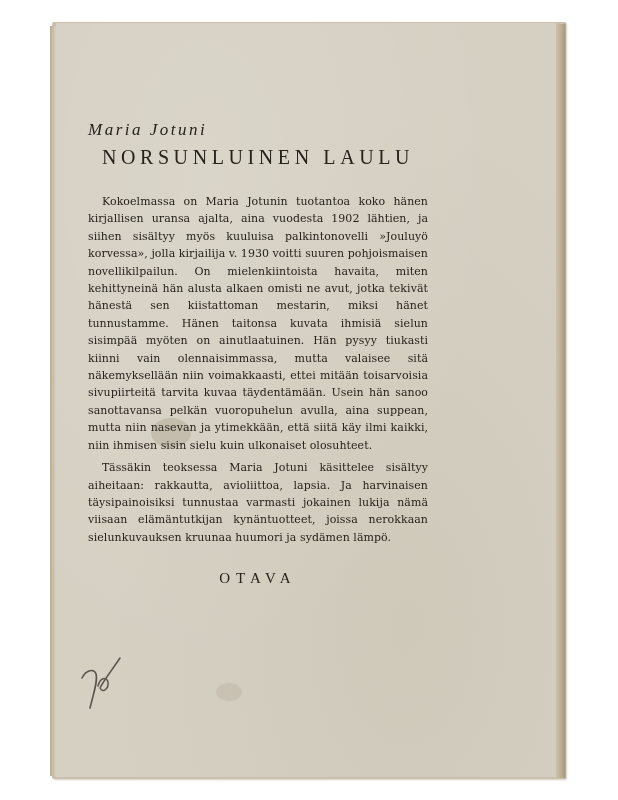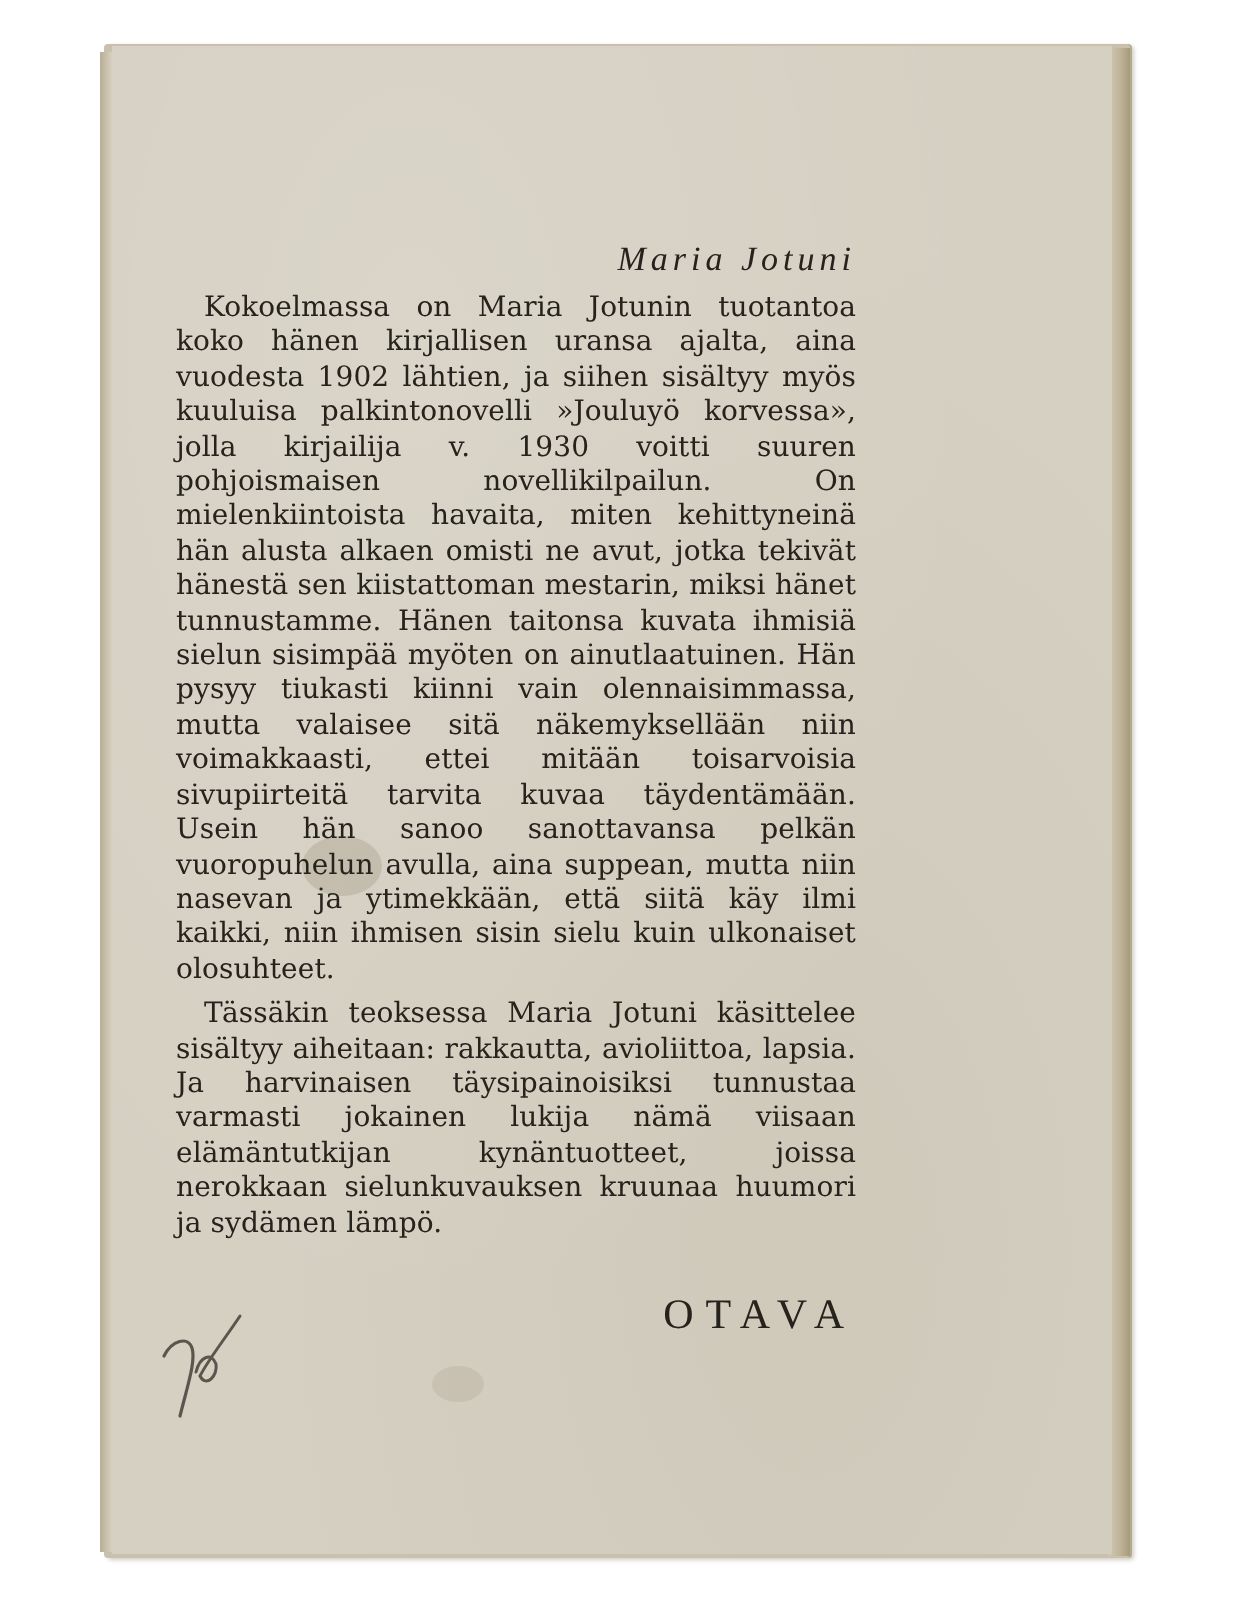--- a/index.html
+++ b/index.html
@@ -25,34 +25,34 @@
     background:
       radial-gradient(ellipse at 30% 20%, rgba(255,255,255,0.10), transparent 60%),
       radial-gradient(ellipse at 70% 80%, rgba(150,140,110,0.10), transparent 60%),
       #d6d0c3;
   }
   .content {
     position:absolute; left:88px; top:120px; width:340px;
     font-family:"DejaVu Serif", serif; color:#26221c;
   }
   .author {
-    text-align:right; font-family:"Liberation Serif", serif; font-style:italic;
+    text-align:left; font-family:"Liberation Serif", serif; font-style:italic;
     font-size:17px; letter-spacing:2.5px; margin:0 0 6px 0;
   }
   .title {
     text-align:center; font-family:"Liberation Serif", serif; font-size:20px;
     letter-spacing:4.6px; margin:0 0 24px 0; white-space:nowrap;
   }
   .para {
-    font-family:"DejaVu Serif", serif; font-size:14px; line-height:17.4px;
+    font-family:"DejaVu Serif", serif; font-size:11px; line-height:17.4px;
     text-align:justify; margin:0; text-indent:14px; letter-spacing:0.05px;
   }
   .para + .para { margin-top:5px; }
   .publisher {
-    text-align:right; font-family:"Liberation Serif", serif; font-size:21px;
+    text-align:center; font-family:"Liberation Serif", serif; font-size:15px;
     letter-spacing:6px; margin-top:24px;
   }
   .signature {
     position:absolute; left:76px; top:648px; width:50px; height:68px;
   }
   .stain {
     position:absolute; border-radius:50%; background:rgba(140,130,105,0.25);
   }
 </style>
 </head>
@@ -62,20 +62,21 @@
 <div class="page-edge-left"></div>
 <div class="page-edge-right"></div>
 
 <div class="page">
   <div class="stain" style="left:95px;top:395px;width:40px;height:30px;"></div>
   <div class="stain" style="left:160px;top:660px;width:26px;height:18px;opacity:.6"></div>
 </div>
 
 <div class="content">
   <div class="author">Maria Jotuni</div>
+  <div class="title">NORSUNLUINEN LAULU</div>
   <p class="para">Kokoelmassa on Maria Jotunin tuotantoa koko hänen kirjallisen uransa ajalta, aina vuodesta 1902 lähtien, ja siihen sisältyy myös kuuluisa palkintonovelli »Jouluyö korvessa», jolla kirjailija v. 1930 voitti suuren pohjoismaisen novellikilpailun. On mielenkiintoista havaita, miten kehittyneinä hän alusta alkaen omisti ne avut, jotka tekivät hänestä sen kiistattoman mestarin, miksi hänet tunnustamme. Hänen taitonsa kuvata ihmisiä sielun sisimpää myöten on ainutlaatuinen. Hän pysyy tiukasti kiinni vain olennaisimmassa, mutta valaisee sitä näkemyksellään niin voimakkaasti, ettei mitään toisarvoisia sivupiirteitä tarvita kuvaa täydentämään. Usein hän sanoo sanottavansa pelkän vuoropuhelun avulla, aina suppean, mutta niin nasevan ja ytimekkään, että siitä käy ilmi kaikki, niin ihmisen sisin sielu kuin ulkonaiset olosuhteet.</p>
   <p class="para">Tässäkin teoksessa Maria Jotuni käsittelee sisältyy aiheitaan: rakkautta, avioliittoa, lapsia. Ja harvinaisen täysipainoisiksi tunnustaa varmasti jokainen lukija nämä viisaan elämäntutkijan kynäntuotteet, joissa nerokkaan sielunkuvauksen kruunaa huumori ja sydämen lämpö.</p>
   <div class="publisher">OTAVA</div>
 </div>
 
 <svg class="signature" viewBox="0 0 50 68">
   <path d="M6 30 C10 22,18 20,20 26 C22 32,18 44,14 60" fill="none" stroke="#5a564e" stroke-width="1.6" stroke-linecap="round"></path>
   <path d="M22 38 C24 30,30 28,32 34 C33 40,27 46,24 40 C28 32,36 22,44 10" fill="none" stroke="#5a564e" stroke-width="1.5" stroke-linecap="round"></path>
 </svg>
 

